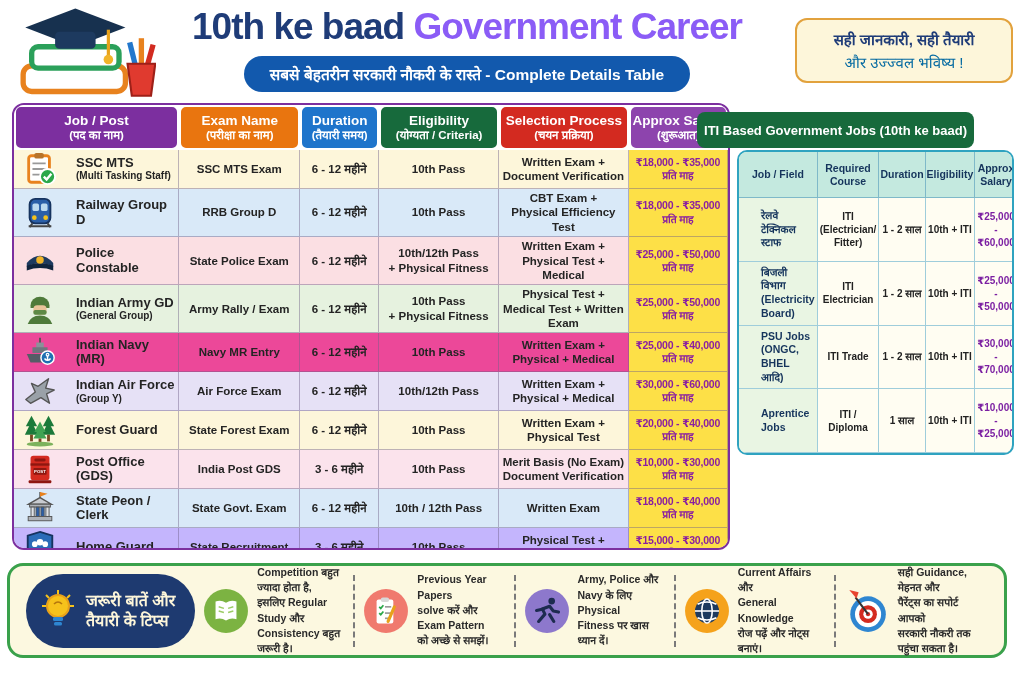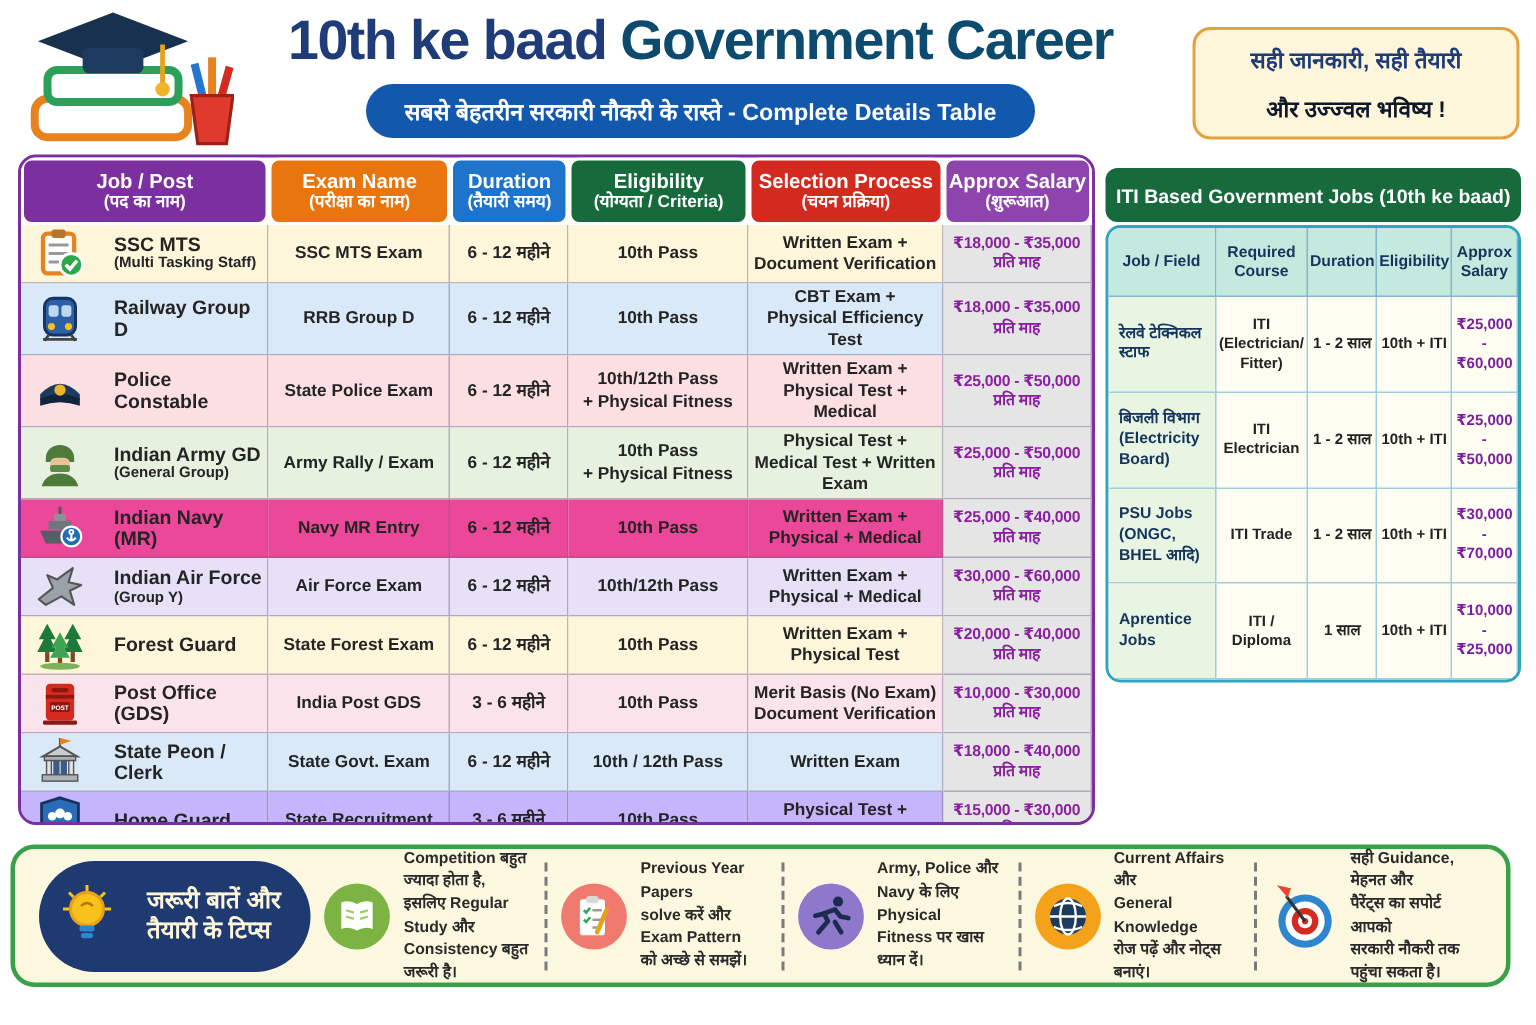--- a/index.html
+++ b/index.html
@@ -4,77 +4,77 @@
 <style>
   * { margin:0; padding:0; box-sizing:border-box; }
   body { font-family:"Liberation Sans","DejaVu Sans",sans-serif; background:#fff; }
   #stage { position:relative; width:1024px; height:683px; background:#fff; overflow:hidden; }
 
   
   .logo { position:absolute; left:16px; top:2px; width:140px; height:98px; }
   .title-block { position:absolute; left:158px; top:6px; width:618px; text-align:center; }
   .main-title { font-size:37px; font-weight:bold; letter-spacing:-1px; white-space:nowrap; }
   .main-title .t1 { color:#1f3c78; }
-  .main-title .t2 { color:#0c4a6e; }
+  .main-title .t2 { color:#8b5cf6; }
   .subtitle-pill { display:inline-block; margin-top:8px; background:#1259ad; color:#fff;
     font-size:15.5px; font-weight:bold; padding:7px 26px; border-radius:22px; }
   .tagline-box { position:absolute; left:795px; top:18px; width:218px; background:#fdf6da;
     border:2px solid #e2a23d; border-radius:12px; padding:9px 6px; text-align:center; }
   .tagline-box .l1 { color:#1f3c78; font-size:15px; font-weight:bold; }
-  .tagline-box .l2 { color:#0f172a; font-size:15px; font-weight:bold; margin-top:13px; }
+  .tagline-box .l2 { color:#0369a1; font-size:15px; font-weight:normal; margin-top:3px; }
 
   
   .main-table { position:absolute; left:12px; top:103px; width:718px; height:447px;
     display:grid; grid-template-columns:166fr 122fr 79fr 121fr 130fr 100fr;
     grid-template-rows:45px repeat(10,1fr);
     border:2px solid #7c2f9f; border-radius:12px; overflow:hidden; background:#fff; }
   .hcell { display:flex; flex-direction:column; align-items:center; justify-content:center;
     color:#fff; font-weight:bold; border:2px solid #fff; border-radius:7px; line-height:1.15; }
   .hcell .en { font-size:13.5px; } .hcell .hi { font-size:11.5px; }
   .cell { display:flex; align-items:center; justify-content:center; text-align:center;
     font-size:11.5px; font-weight:bold; color:#242424; line-height:1.25;
     border-right:1px solid rgba(110,95,135,.45); border-bottom:1px solid rgba(110,95,135,.45);
     white-space:pre-line; padding:2px 3px; }
   .jobcell { justify-content:flex-start; text-align:left; padding-left:9px; gap:19px; }
   .jobcell svg { flex:0 0 auto; }
   .jobname { font-size:13px; line-height:1.1; }
   .jobsub { font-size:10px; line-height:1.2; }
-  .salcell { background:#e5e5e5; color:#8a1fa1; font-size:10.5px; letter-spacing:-0.2px; }
+  .salcell { background:#fde047; color:#8a1fa1; font-size:10.5px; letter-spacing:-0.2px; }
   .bg-cream { background:#fdf6da; } .bg-blue { background:#d9e9f8; }
   .bg-pink { background:#fbdfe3; } .bg-green { background:#e6f2df; }
   .bg-cyan { background:#ec4899; } .bg-lav { background:#e6e1f6; }
   .bg-rose { background:#fbe3ec; } .bg-purp { background:#c4b5fd; }
   .c-job { background:#7c2f9f; } .c-exam { background:#e9750f; } .c-dur { background:#1e74cb; }
   .c-elig { background:#176a3c; } .c-sel { background:#d32a20; } .c-sal { background:#8d44ad; }
 
   
-  .iti-title { position:absolute; left:737px; top:112px; width:277px; height:36px;
+  .iti-title { position:absolute; left:697px; top:112px; width:277px; height:36px;
     background:#176a3c; border-radius:8px; color:#fff; font-size:13px; font-weight:bold;
     display:flex; align-items:center; justify-content:center; }
   .iti-table { position:absolute; left:737px; top:150px; width:277px; height:305px;
     display:grid; grid-template-columns:80fr 62fr 40fr 46fr 49fr;
     grid-template-rows:46px repeat(4,1fr);
     border:2px solid #2fa3c0; border-radius:10px; overflow:hidden; background:#fffdf2; }
   .iti-h { background:#c4e9df; color:#15345c; font-size:10.5px; font-weight:bold;
     display:flex; align-items:center; justify-content:center; text-align:center; line-height:1.15;
     border-right:1px solid #7fb9c9; border-bottom:1px solid #7fb9c9; padding:1px; }
   .iti-c { display:flex; align-items:center; justify-content:center; text-align:center;
     font-size:10px; font-weight:bold; color:#222; line-height:1.3; white-space:pre-line;
     border-right:1px solid #9fcddb; border-bottom:1px solid #9fcddb; padding:2px; }
   .iti-job { background:#e9f5e3; color:#15345c; font-size:10.5px; justify-content:flex-start;
-    text-align:left; padding-left:7px; }
+    text-align:left; padding-left:22px; }
   .iti-sal { color:#7b1fa2; }
 
   
   .tips-bar { position:absolute; left:7px; top:563px; width:1000px; height:95px;
     background:#fcf8e0; border:3px solid #3aa14b; border-radius:16px;
     display:flex; align-items:center; padding:0 10px 0 16px; }
   .tips-pill { flex:0 0 auto; background:#1e3a70; border-radius:46px; height:74px;
     display:flex; align-items:center; gap:8px; padding:0 20px 0 12px; }
-  .tips-pill .txt { color:#fdf6da; font-size:16px; font-weight:bold; line-height:1.25; white-space:pre-line;margin-left:12px; }
+  .tips-pill .txt { color:#fdf6da; font-size:16px; font-weight:bold; line-height:1.25; white-space:pre-line; }
   .tip { flex:1 1 0; display:flex; align-items:center; gap:8px; padding:0 8px; height:72px; }
   .tip + .tip { border-left:2px dashed #7a7a7a; }
   .tip .txt { font-size:10.5px; font-weight:bold; color:#2a2a2a; line-height:1.45; white-space:pre-line; }
   .tip svg { flex:0 0 auto; }
 </style>
 </head>
 <body>
 
 <div id="stage">
 

